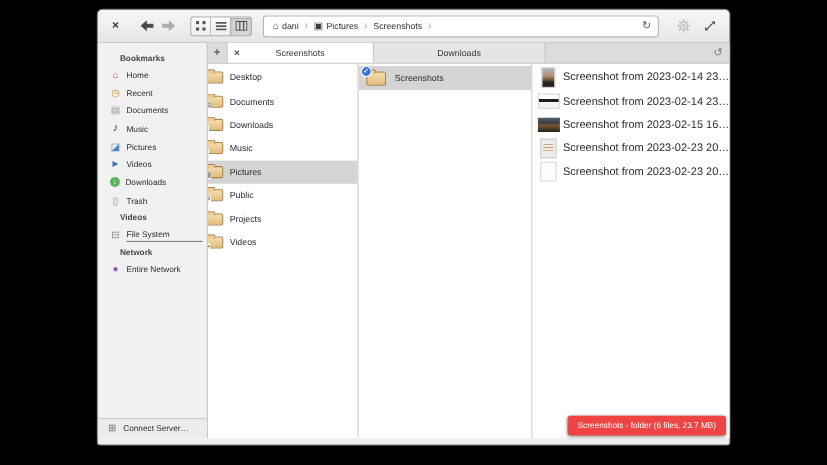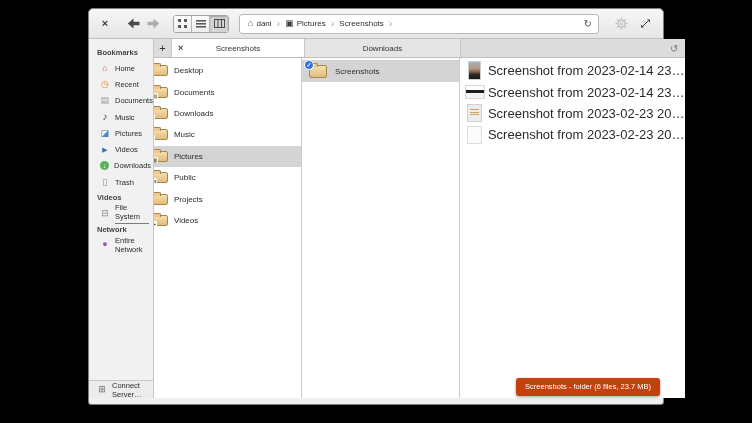--- a/index.html
+++ b/index.html
@@ -33,21 +33,21 @@
   .bc-ico { font-size:9px; color:#3a3a3a; line-height:1; }
   .chev { color:#b0b0b0; font-size:11px; padding:0 3px; line-height:1; }
   .refresh { margin-left:auto; border:none; background:none; font-size:10px; color:#555; line-height:1; }
   .tool { border:none; background:none; width:20px; height:18px; display:flex; align-items:center; justify-content:center; margin-left:4px; }
 
   
   .main { position:absolute; top:30px; left:0; right:0; bottom:6px; display:flex; }
 
   
   .sidebar { width:108px; background:#f1f1f1; border-right:1px solid #c6c6c6; position:relative; font-size:7.5px; color:#2b2b2b; padding-top:6px; }
-  .sec-title { font-weight:bold; color:#444; padding:3px 0 3px 8px; font-size:7.5px; }
+  .sec-title { font-weight:bold; color:#444; padding:3px 0 3px 20px; font-size:7.5px; }
   .sb-item { display:flex; align-items:center; height:16.3px; padding-left:11px; gap:5px; cursor:default; }
   .ico { width:10px; text-align:center; font-size:9px; line-height:1; flex:0 0 auto; }
   .ico.home { color:#c74a32; }
   .ico.recent { color:#e08f2d; }
   .ico.docs { color:#9a9a9a; }
   .ico.music { color:#3c3c3c; font-size:10px; }
   .ico.pics { color:#4a86c8; }
   .ico.vids { color:#3d6fb4; font-size:7px; }
   .ico.dl { width:9px; height:9px; background:#59b35a; border-radius:50%; color:#fff; font-size:7px; line-height:9px; font-weight:bold; }
   .ico.trash { color:#8a8a8a; }
@@ -65,55 +65,55 @@
   .tab.active { background:#fff; width:133px; }
   .tab.inactive { width:156px; }
   .tclose { position:absolute; left:6px; border:none; background:none; font-size:9px; font-weight:bold; color:#444; line-height:1; }
   .tlabel { flex:1; text-align:center; }
   .tab-spacer { flex:1; }
   .history { border:none; background:none; font-size:10px; color:#777; padding:0 6px; }
 
   
   .columns { flex:1; display:flex; background:#fff; overflow:hidden; }
   .col { padding-top:2px; overflow:hidden; }
-  .col1 { width:148px; border-right:1px solid #ccc; }
+  .col1 { width:137px; border-right:1px solid #ccc; }
   .col2 { width:158px; border-right:1px solid #ccc; }
   .col3 { flex:1; }
   .row { display:flex; align-items:center; height:21.4px; font-size:8px; color:#2b2b2b; padding-left:3px; cursor:default; }
   .row.selected { background:#d4d4d4; }
 
   .folder { position:relative; width:16px; height:11px; flex:0 0 auto; margin-right:6px;
     background:linear-gradient(180deg,#f4dfae,#e2bc7c); border:1px solid #a8854f; border-radius:1px 2px 2px 2px; }
   .folder::before { content:""; position:absolute; top:-3px; left:-1px; width:7px; height:3px;
     background:#ecca90; border:1px solid #a8854f; border-bottom:none; border-radius:2px 2px 0 0; }
   .folder.clip { margin-left:-5px; }
   .emblem { position:absolute; left:-2px; bottom:-2px; font-size:6px; line-height:1; color:#555;
     background:rgba(255,255,255,.92); border-radius:1px; padding:0 .5px; }
   .folder.big { width:18px; height:13px; margin-right:8px; margin-left:4px; }
   .badge { position:absolute; top:-6px; left:-6px; width:10px; height:10px; border-radius:50%;
     background:#2f74d0; border:1px solid #fff; color:#fff; font-size:6px; line-height:9px; text-align:center; font-weight:bold; }
   .row2 { height:22px; }
 
   
   .row.file { padding-left:2px; }
-  .flabel { font-size:13px; color:#2b2b2b; white-space:nowrap; }
+  .flabel { font-size:10px; color:#2b2b2b; white-space:nowrap; }
   .thumbwrap { width:26px; display:flex; align-items:center; justify-content:center; flex:0 0 auto; }
   .thumb { display:block; }
   .t1 { width:13px; height:19px; background:linear-gradient(180deg,#9eb4c6 0%,#b9937c 40%,#8a6a4e 55%,#2c2620 75%,#191919 100%); border:1px solid #cfcfcf; }
   .t2 { width:20px; height:14px; border:1px solid #d8d8d8; background:linear-gradient(180deg,#fdfdfd 30%,#1d1d1d 33%,#1d1d1d 55%,#f3f3f3 58%); }
   .t3 { width:20px; height:13px; background:linear-gradient(180deg,#55626e 0%,#3a3f46 35%,#7a5433 55%,#20201f 100%); }
   .t4 { width:20px; height:12px; background:linear-gradient(180deg,#3a3d40,#26282a 60%,#1c1d1e); }
   .t5 { width:15px; height:18px; background:#ececec; border:1px solid #d0d0d0; }
   .t5::after { content:""; display:block; margin:4px 2px 0 2px; height:6px;
     background:repeating-linear-gradient(180deg,#c98a4b 0 1px,transparent 1px 2.5px); opacity:.8; }
   .t6 { width:15px; height:18px; background:#fcfcfc; border:1px solid #dcdcdc; }
 
   
   .statusbar { position:absolute; right:3px; bottom:8px; height:18px; line-height:18px;
-    background:#c2410c; color:#fff; font-size:7.5px; padding:0 9px; border-radius:3px;
+    background:#ef4444; color:#fff; font-size:7.5px; padding:0 9px; border-radius:3px;
     box-shadow:0 1px 3px rgba(0,0,0,.4); white-space:nowrap; }
 
   svg { display:block; }
 </style>
 </head>
 <body>
 
 <div class="screen">
   <div class="window">
 
@@ -348,20 +348,26 @@
               <span class="flabel">Screenshot from 2023-02-14 23…</span>
             </div>
             <div class="row file">
               <span class="thumbwrap">
                   <span class="thumb t2"></span>
                 </span>
               <span class="flabel">Screenshot from 2023-02-14 23…</span>
             </div>
             <div class="row file">
               <span class="thumbwrap">
+                  <span class="thumb t3"></span>
+                </span>
+              <span class="flabel">Screenshot from 2023-02-15 16…</span>
+            </div>
+            <div class="row file">
+              <span class="thumbwrap">
                   <span class="thumb t5"></span>
                 </span>
               <span class="flabel">Screenshot from 2023-02-23 20…</span>
             </div>
             <div class="row file">
               <span class="thumbwrap">
                   <span class="thumb t6"></span>
                 </span>
               <span class="flabel">Screenshot from 2023-02-23 20…</span>
             </div>

